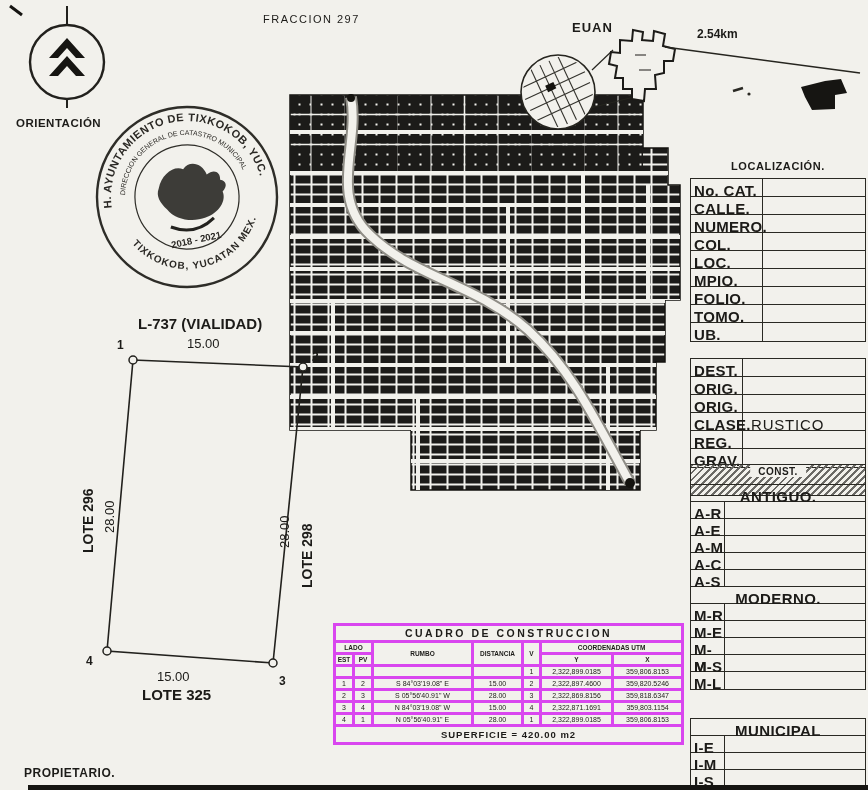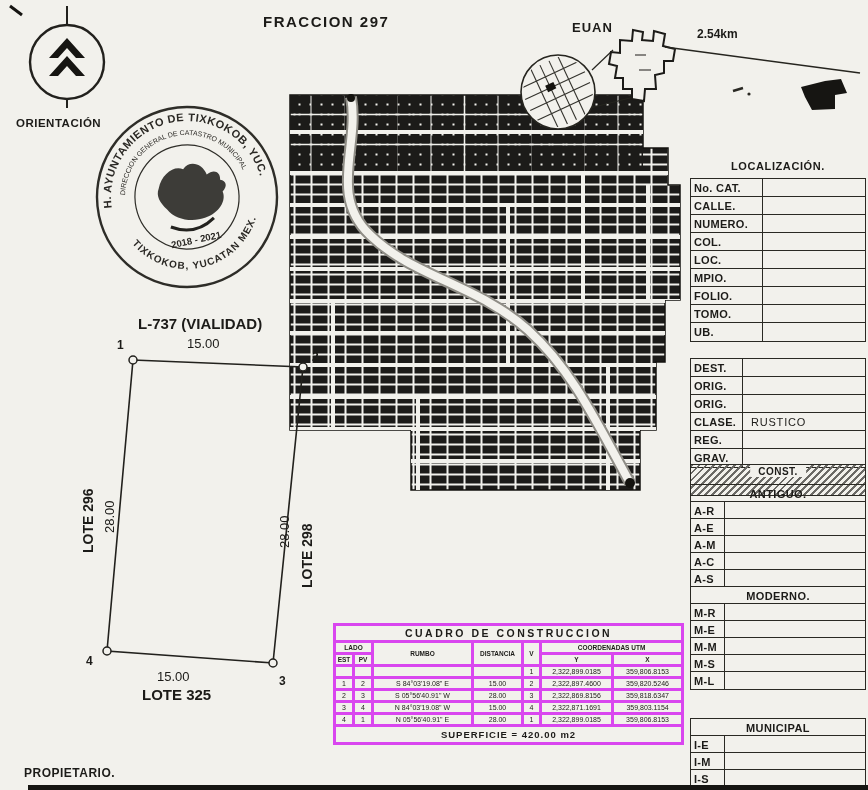--- a/index.html
+++ b/index.html
@@ -3,36 +3,36 @@
 <meta charset="utf-8">
 <style>
   *{margin:0;padding:0;box-sizing:border-box}
   html,body{width:868px;height:790px}
   body{position:relative;background:#f2f1ec;font-family:"Liberation Sans",sans-serif;color:#1c1b18;overflow:hidden}
   .abs{position:absolute}
   .bold{font-weight:bold}
   .vlab{position:absolute;transform:rotate(-90deg);transform-origin:0 0;white-space:nowrap}
 
   
-  .fraccion{left:263px;top:13px;font-size:15px;font-weight:bold;letter-spacing:1.5px}
+  .fraccion{left:263px;top:13px;font-size:11px;font-weight:normal;letter-spacing:1.5px}
   .orient{left:16px;top:117px;font-size:11.5px;font-weight:bold;letter-spacing:.5px}
   .euan{left:572px;top:20px;font-size:13px;font-weight:bold;letter-spacing:1px}
   .dist{left:697px;top:27px;font-size:12px;font-weight:bold}
 
   
   .street{left:138px;top:315px;font-size:15px;font-weight:bold}
   .dimtop{left:187px;top:336px;font-size:13px}
   .dimbot{left:157px;top:669px;font-size:13px}
   .lotbot{left:142px;top:686px;font-size:15px;font-weight:bold}
   .corner{font-size:12px;font-weight:bold}
 
   
   .loctitle{left:690px;top:160px;width:176px;text-align:center;font-size:11px;font-weight:bold;letter-spacing:.6px}
   .fbox{position:absolute;left:690px;width:176px;border:1.4px solid #2a2923;background:rgba(255,255,255,0.0)}
-  .frow{display:flex;height:18px;border-bottom:1px solid #2a2923;font-size:11px}
+  .frow{display:flex;height:18px;border-bottom:1px solid #2a2923;font-size:15px}
   .fbox .frow:last-child{border-bottom:none}
   .flab{width:72px;border-right:1px solid #2a2923;font-weight:bold;padding:3px 0 0 3px;letter-spacing:.3px}
   .fval{flex:1;padding:3px 0 0 8px;letter-spacing:.8px}
   .b2 .flab{width:52px}
   .b3 .frow{height:17px}
   .b3 .flab{width:34px}
   .hdrrow{display:block;text-align:center;font-weight:bold;padding-top:3px;letter-spacing:.4px}
   .const{position:absolute;left:690px;top:464px;width:176px;height:32px;border:1px solid #2a2923;
          background:repeating-linear-gradient(135deg,#6b6a66 0 2px,transparent 2px 5px)}
   .const span{position:absolute;left:50%;top:0;transform:translateX(-50%);background:#f2f1ec;

